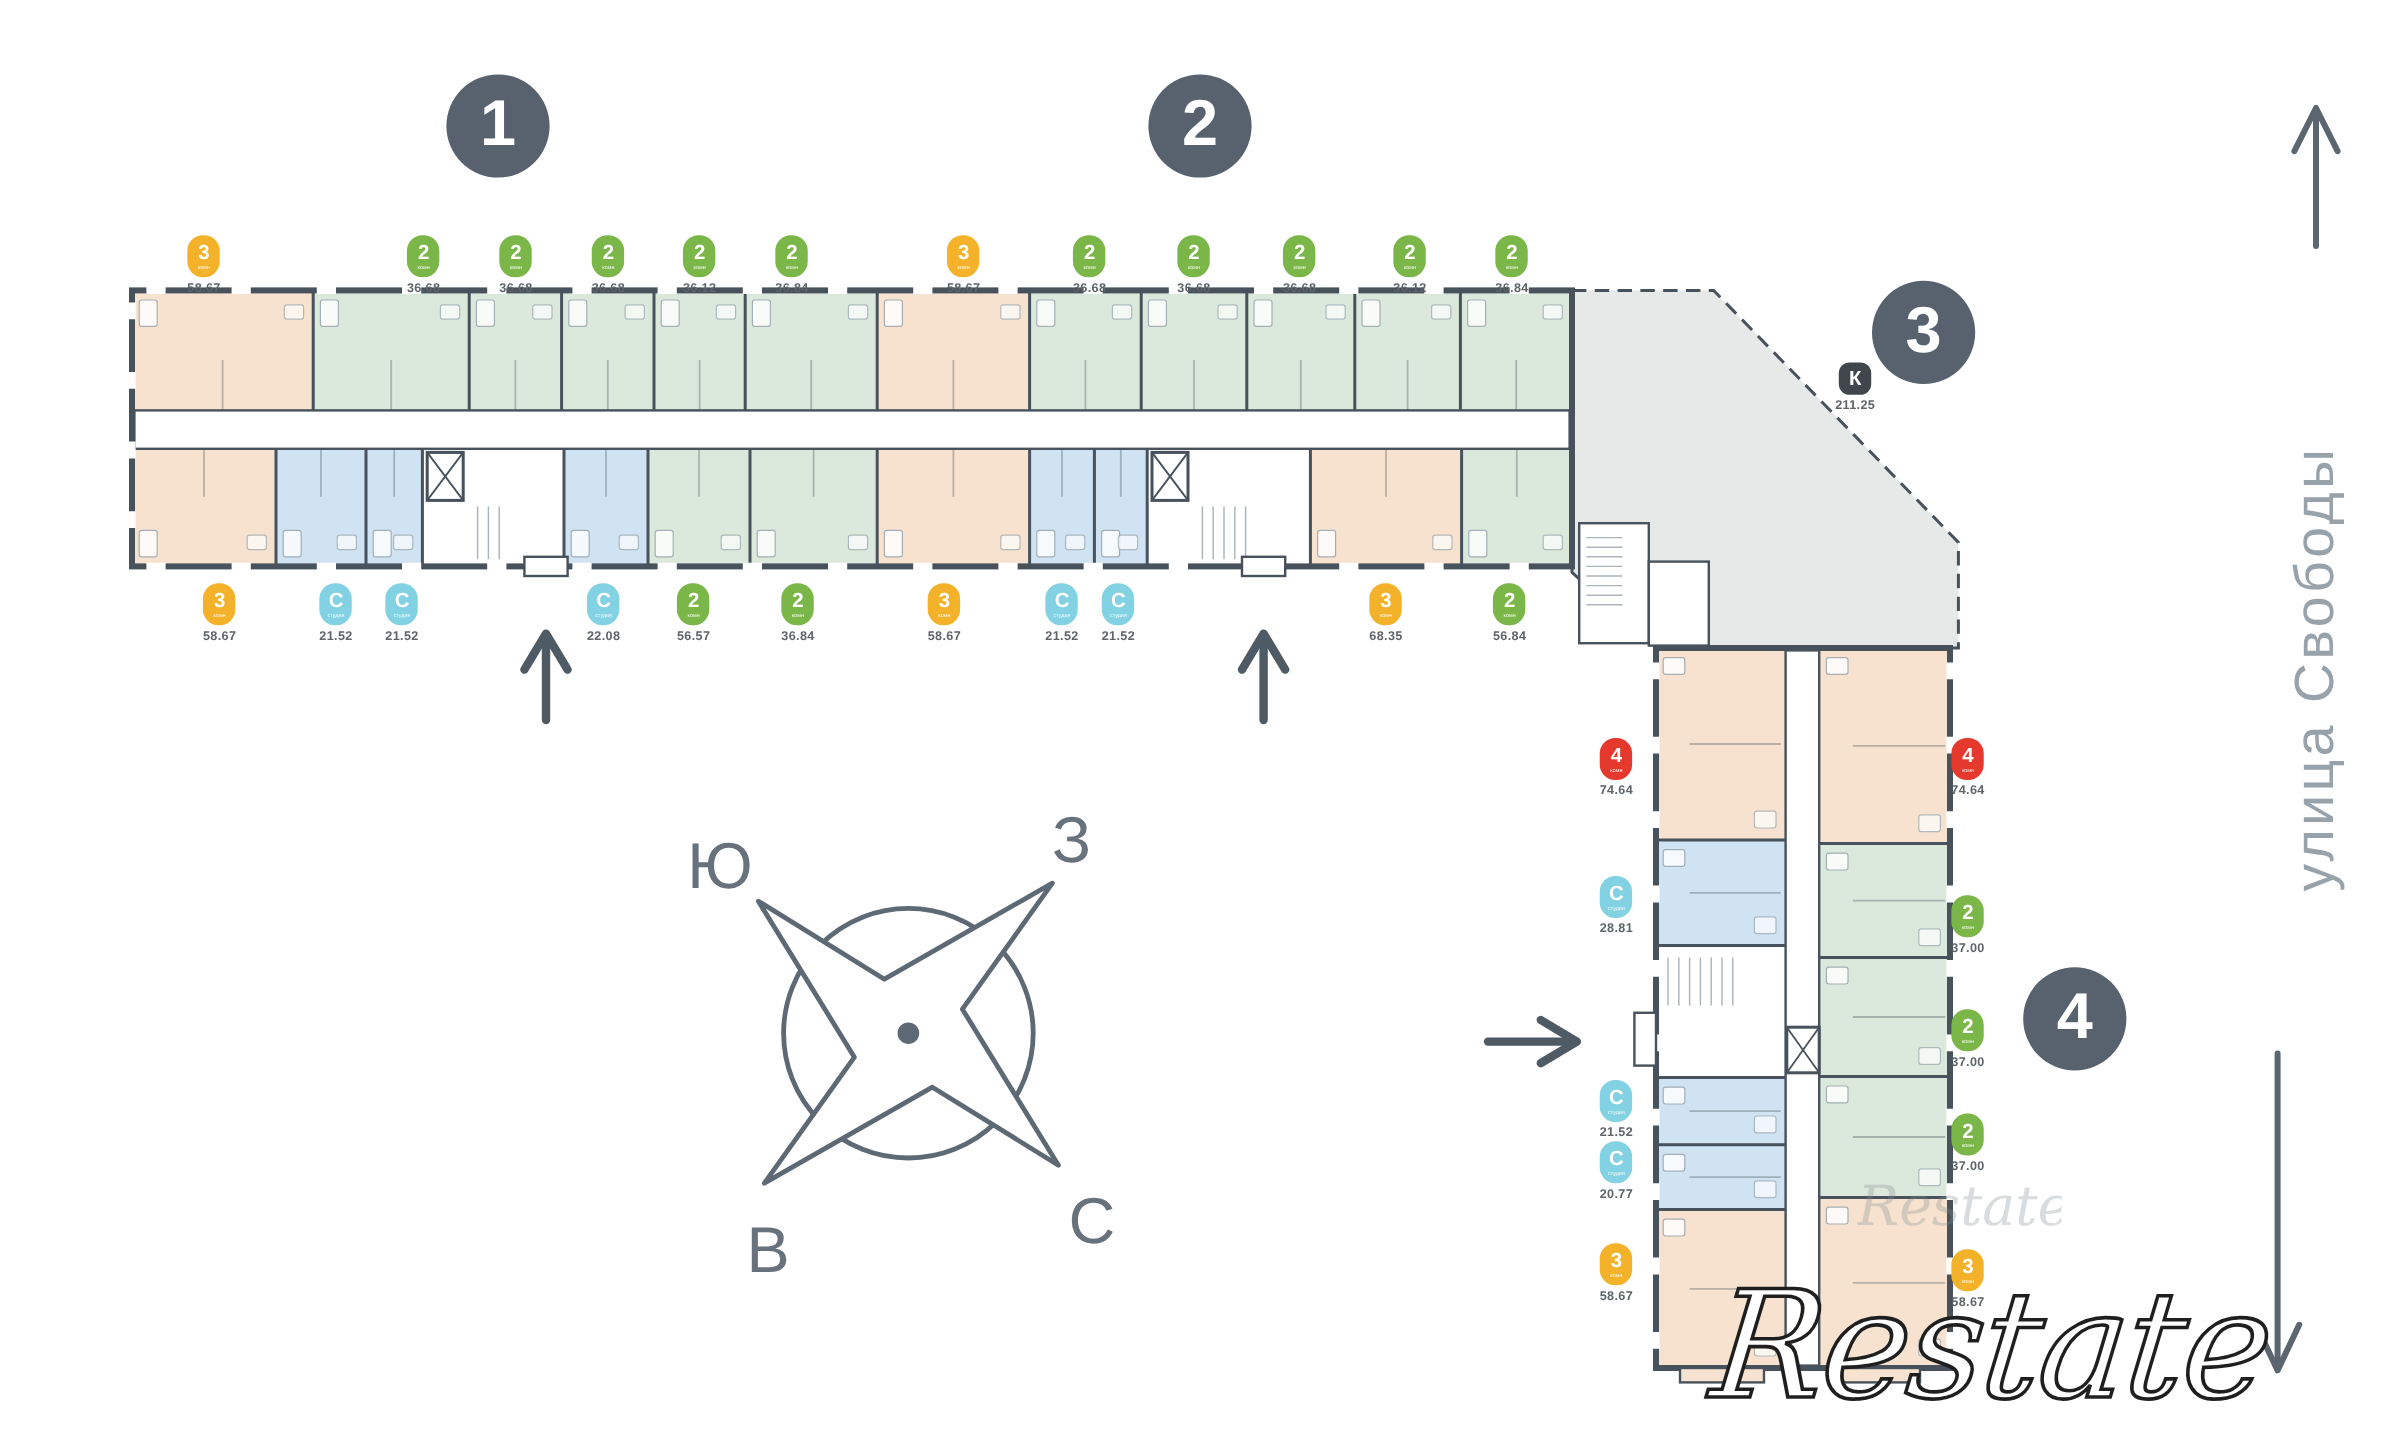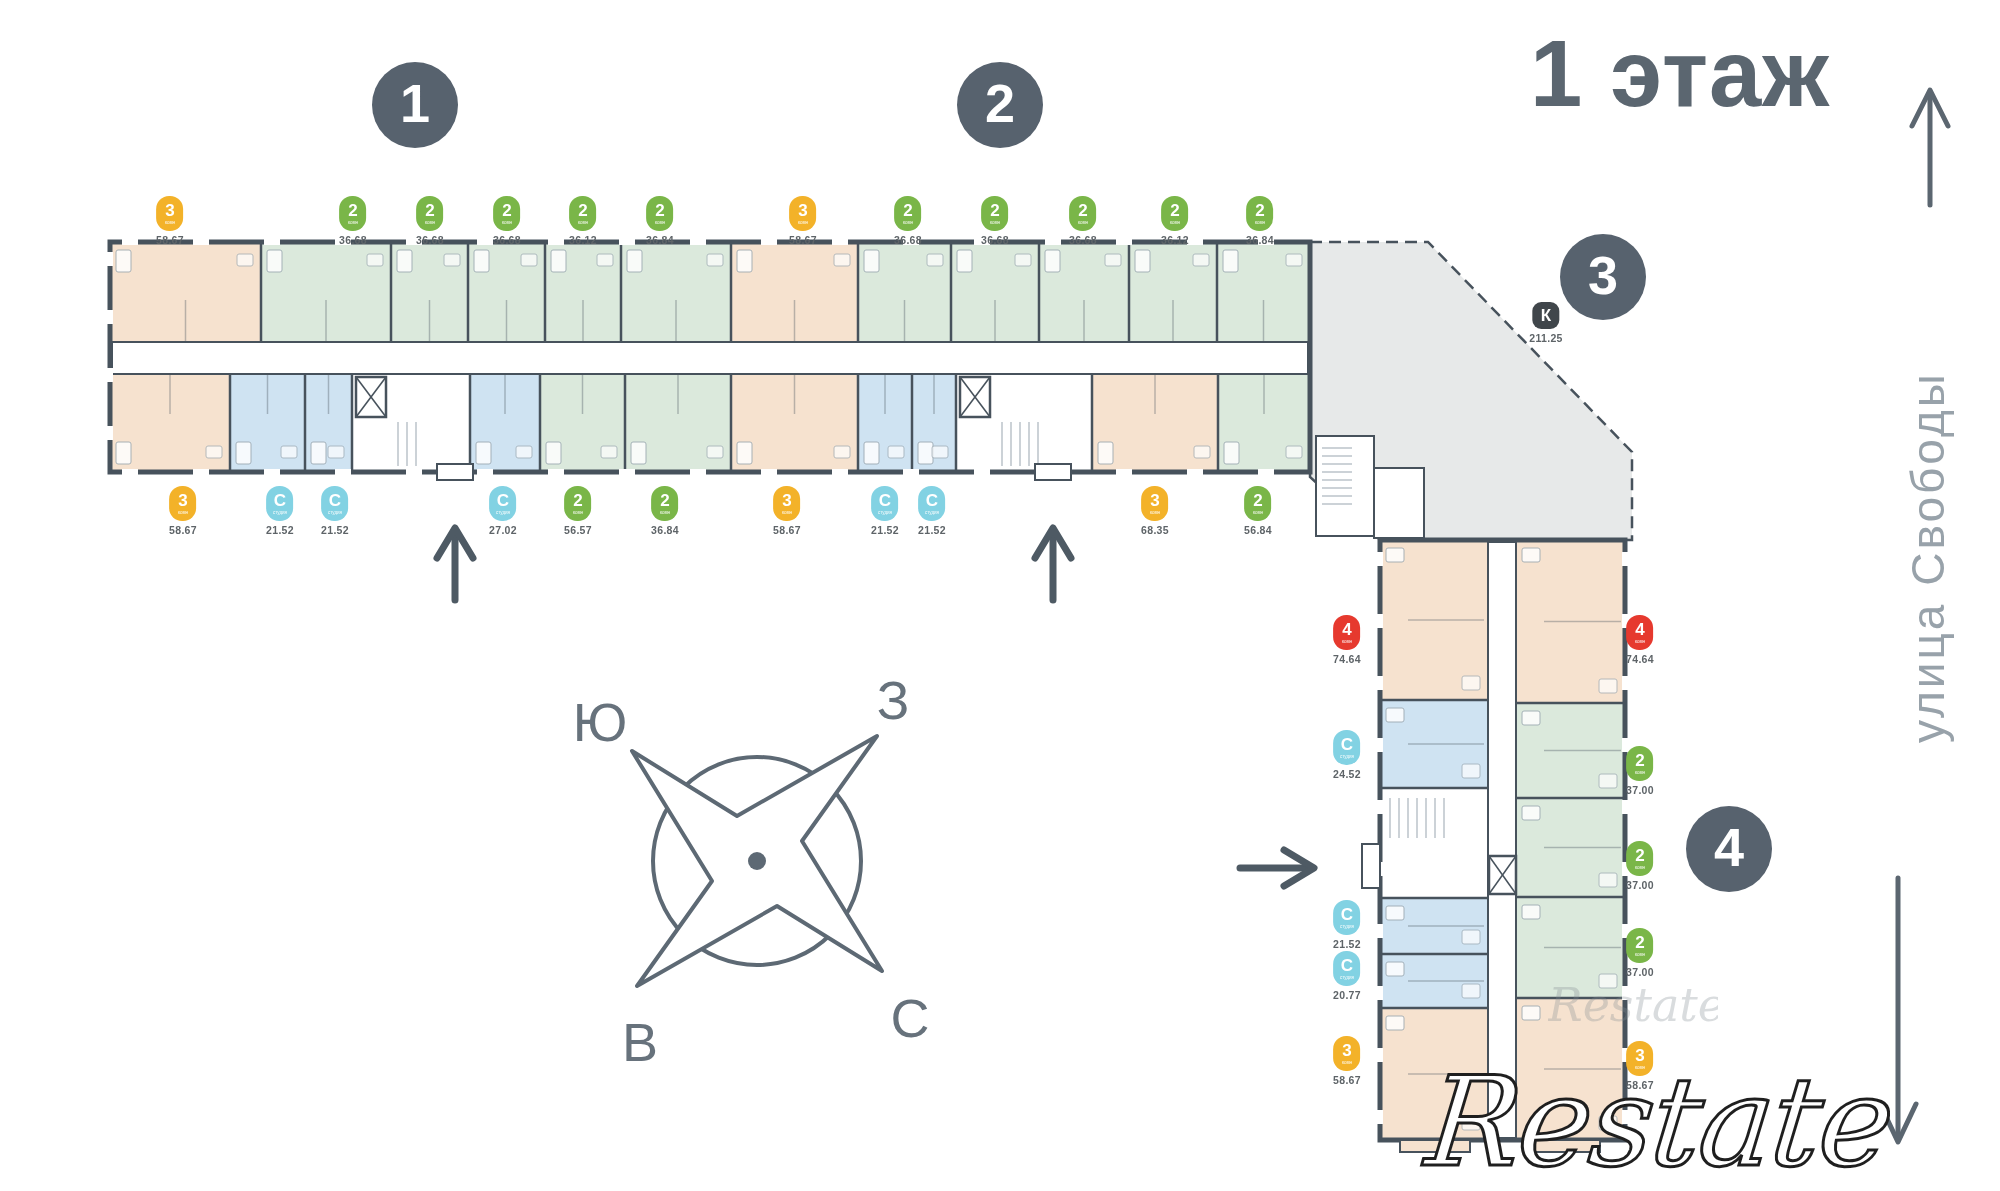--- a/index.html
+++ b/index.html
@@ -304,21 +304,20 @@
     <g stroke="#5b6670" stroke-width="5" stroke-linecap="round" stroke-linejoin="round" fill="none">
       <line x1="1930" y1="205" x2="1930" y2="94"></line>
         <polyline points="1912,126 1930,90 1948,126"></polyline>
     </g>
     <g stroke="#5b6670" stroke-width="5" stroke-linecap="round" stroke-linejoin="round" fill="none">
       <line x1="1898" y1="878" x2="1898" y2="1138"></line>
         <polyline points="1880,1104 1898,1142 1916,1104"></polyline>
     </g>
   </svg>
 
-  <div class="page-title">1 этаж</div>
   <div class="street-label">улица Свободы</div>
 
   <div class="section-circle" style="left:372px;top:62px">1</div>
   <div class="section-circle" style="left:957px;top:62px">2</div>
   <div class="section-circle" style="left:1560px;top:234px">3</div>
   <div class="section-circle" style="left:1686px;top:806px">4</div>
 
   <div class="compass-label" style="left:600px;top:722px">Ю</div>
   <div class="compass-label" style="left:893px;top:700px">З</div>
   <div class="compass-label" style="left:640px;top:1042px">В</div>
@@ -428,21 +427,21 @@
           <span class="badge-num">С</span>
           <span class="badge-sub">студия</span>
         </div>
         <div class="badge-area">21.52</div>
       </div>
       <div class="badge-group" style="left: 503px; top: 486px;">
         <div class="badge-pill" style="background: rgb(130, 210, 227);">
           <span class="badge-num">С</span>
           <span class="badge-sub">студия</span>
         </div>
-        <div class="badge-area">27.02</div>
+        <div class="badge-area">22.08</div>
       </div>
       <div class="badge-group" style="left: 578px; top: 486px;">
         <div class="badge-pill" style="background: rgb(122, 182, 72);">
           <span class="badge-num">2</span>
           <span class="badge-sub">комн</span>
         </div>
         <div class="badge-area">56.57</div>
       </div>
       <div class="badge-group" style="left: 665px; top: 486px;">
         <div class="badge-pill" style="background: rgb(122, 182, 72);">
@@ -491,21 +490,21 @@
           <span class="badge-num">4</span>
           <span class="badge-sub">комн</span>
         </div>
         <div class="badge-area">74.64</div>
       </div>
       <div class="badge-group" style="left: 1347px; top: 730px;">
         <div class="badge-pill" style="background: rgb(130, 210, 227);">
           <span class="badge-num">С</span>
           <span class="badge-sub">студия</span>
         </div>
-        <div class="badge-area">24.52</div>
+        <div class="badge-area">28.81</div>
       </div>
       <div class="badge-group" style="left: 1347px; top: 900px;">
         <div class="badge-pill" style="background: rgb(130, 210, 227);">
           <span class="badge-num">С</span>
           <span class="badge-sub">студия</span>
         </div>
         <div class="badge-area">21.52</div>
       </div>
       <div class="badge-group" style="left: 1347px; top: 951px;">
         <div class="badge-pill" style="background: rgb(130, 210, 227);">

